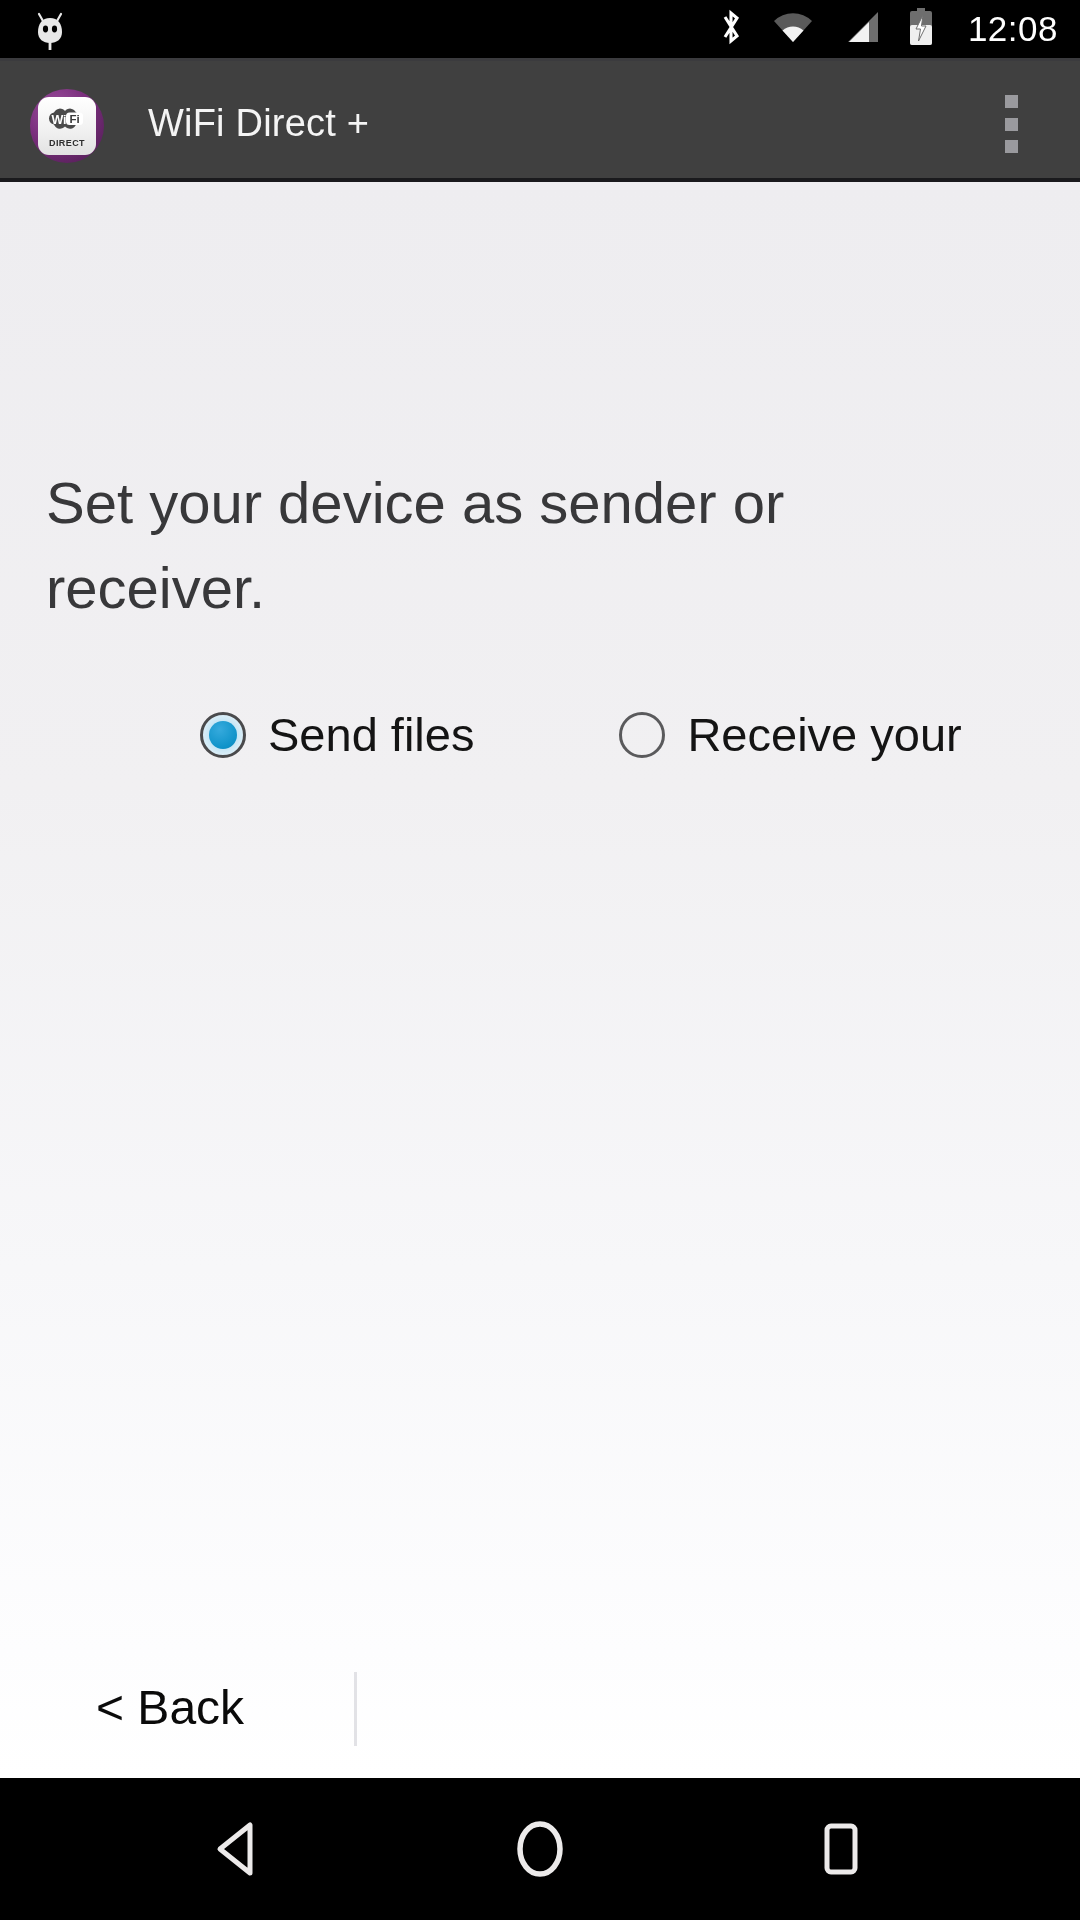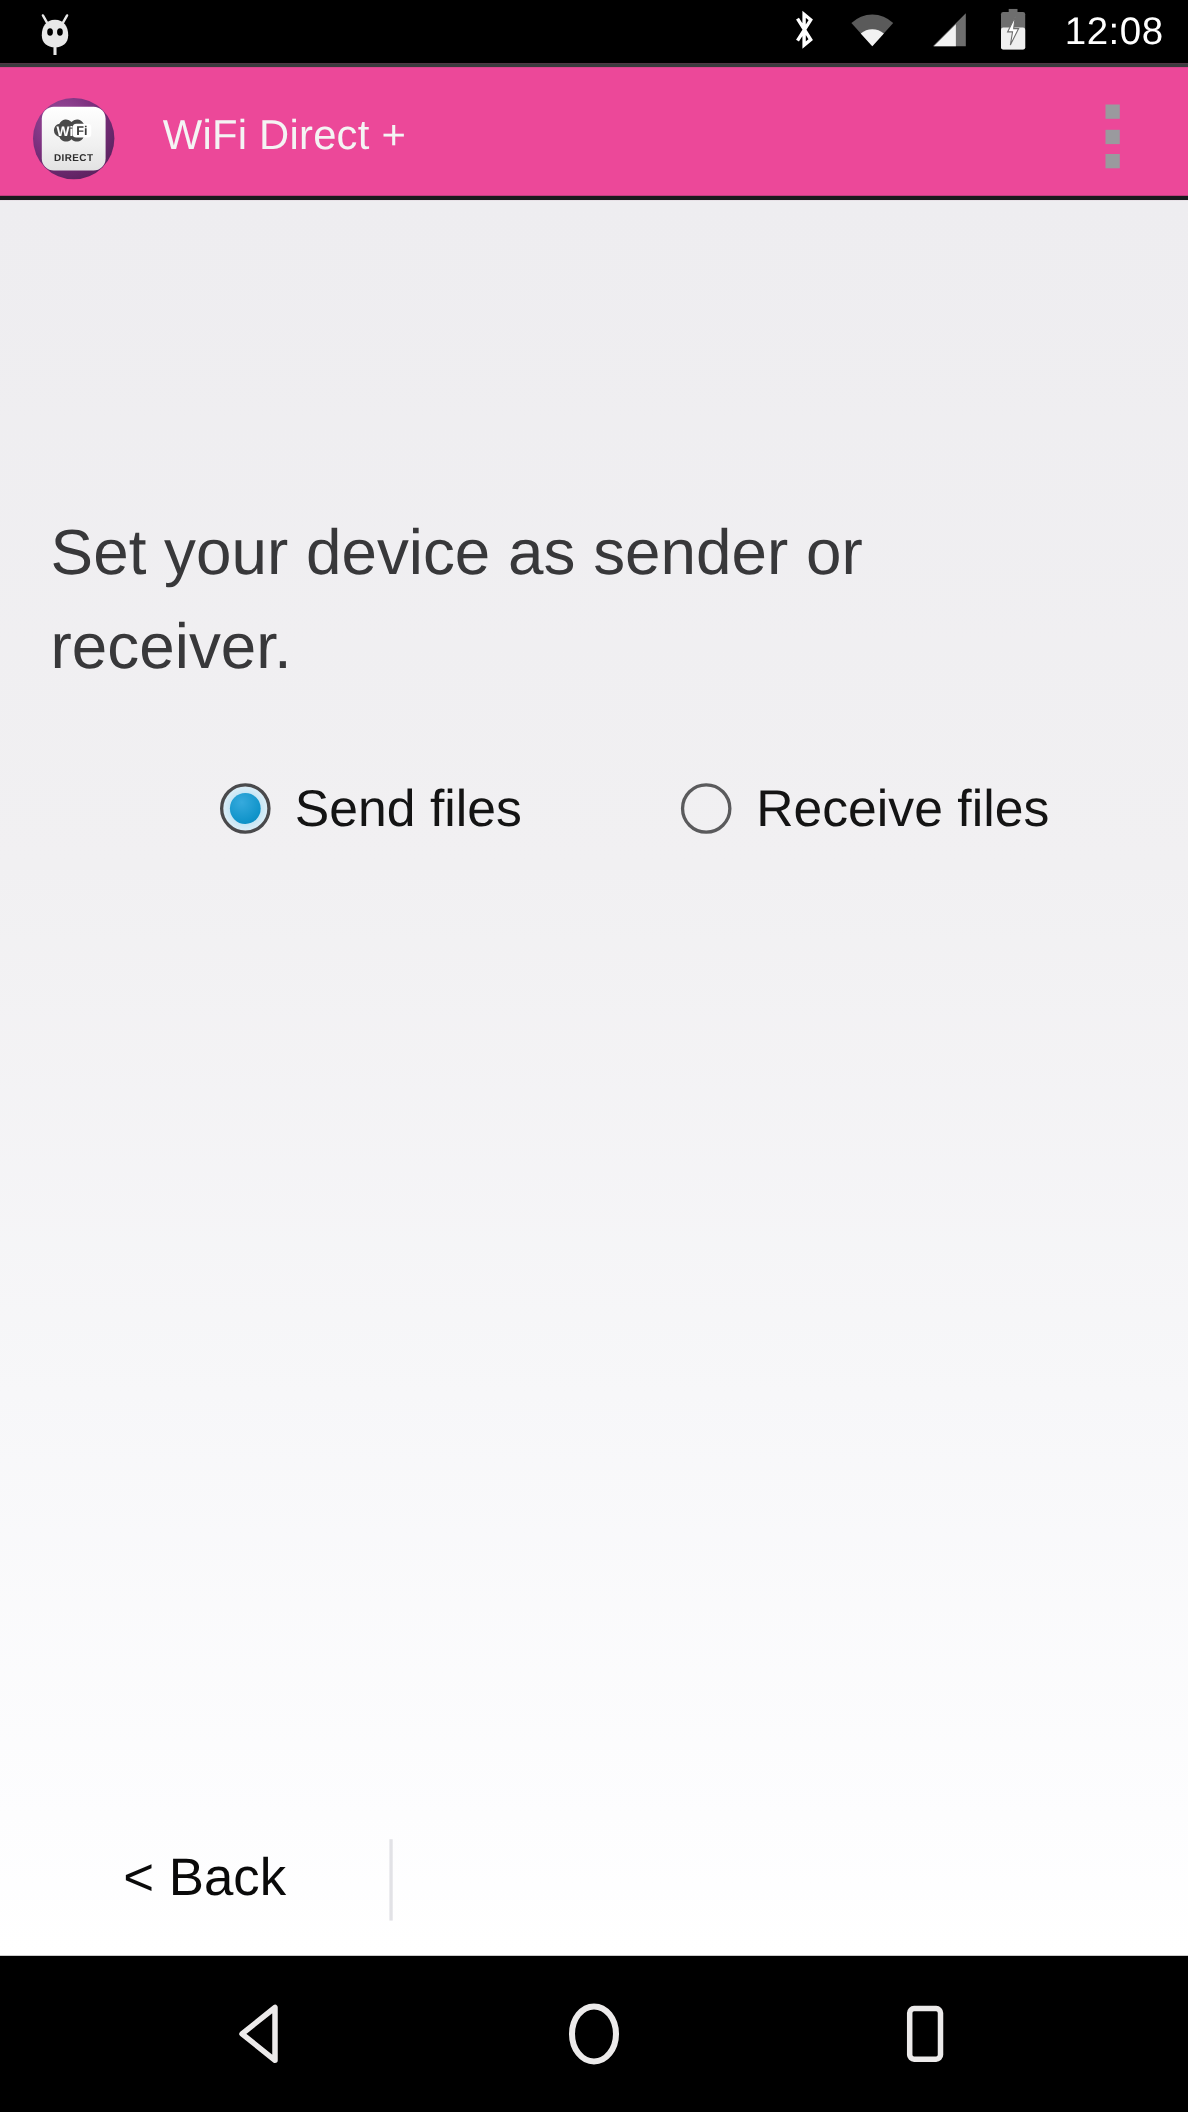--- a/index.html
+++ b/index.html
@@ -23,21 +23,21 @@
   }
   .status-clock{
     color:#ffffff; font-size:35px; letter-spacing:0.5px;
     font-family:"Liberation Sans", sans-serif; line-height:58px;
     margin-left:6px;
   }
 
   
   .app-bar{
     position:absolute; left:0; top:58px; width:1080px; height:124px;
-    background:#ec4899;
+    background:#404040;
     border-top:3px solid #3b3b3e;
     border-bottom:4px solid #1a1a1d;
     display:flex; align-items:center;
   }
   .app-icon{
     position:absolute; left:30px; top:28px; width:74px; height:74px;
     border-radius:50%;
     background:radial-gradient(circle at 35% 28%, #9c4f9e 0%, #7a2f7d 45%, #4a1a4d 100%);
     display:flex; align-items:center; justify-content:center;
   }
@@ -109,21 +109,21 @@
   .footer-divider{
     position:absolute; left:354px; top:34px; width:3px; height:74px;
     background:#e2e2e6;
   }
   .footer-btn{
     position:absolute; top:0; height:140px; line-height:140px;
     font-size:48px; color:#0a0a0a; background:transparent;
     border:none; font-family:"Liberation Sans", sans-serif;
     cursor:pointer; padding:0;
   }
-  .footer-btn.back{ left:96px;margin-left:16px; }
+  .footer-btn.back{ left:96px; }
   .footer-btn.next{ right:96px; }
 
   
   .nav-bar{
     position:absolute; left:0; top:1778px; width:1080px; height:142px;
     background:#000000;
   }
   .nav-btn{
     position:absolute; top:0; height:142px; width:160px;
     display:flex; align-items:center; justify-content:center;
@@ -208,21 +208,21 @@
 
       <label class="radio-option send">
         <span class="radio-circle checked">
           <span class="radio-dot"></span>
         </span>
         <span class="radio-label">Send files</span>
       </label>
 
       <label class="radio-option receive">
         <span class="radio-circle"></span>
-        <span class="radio-label">Receive files</span>
+        <span class="radio-label">Receive your</span>
       </label>
 
     </div>
 
     <div class="wizard-footer">
       <button class="footer-btn back">&lt; Back</button>
       <span class="footer-divider"></span>
     </div>
 
   </div>

